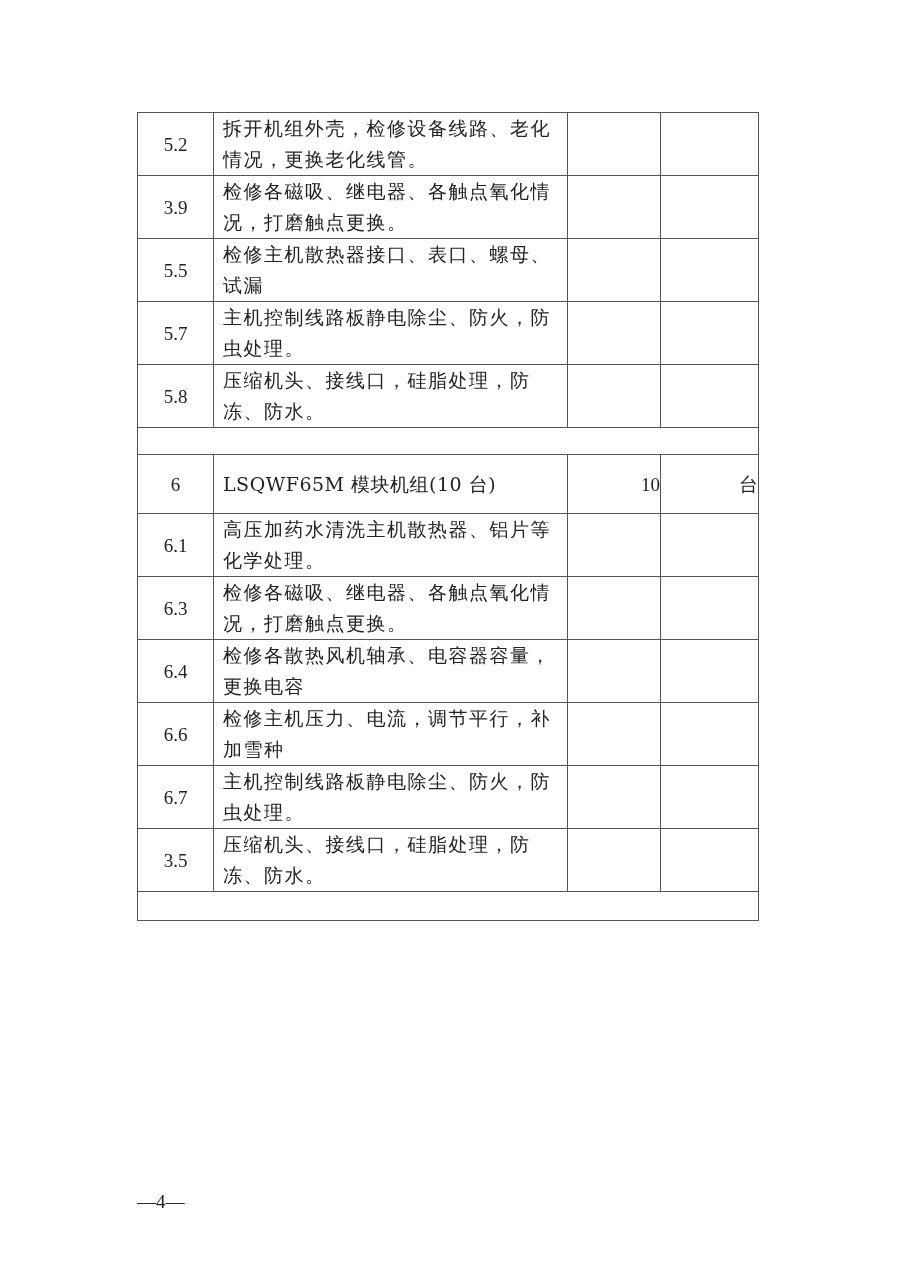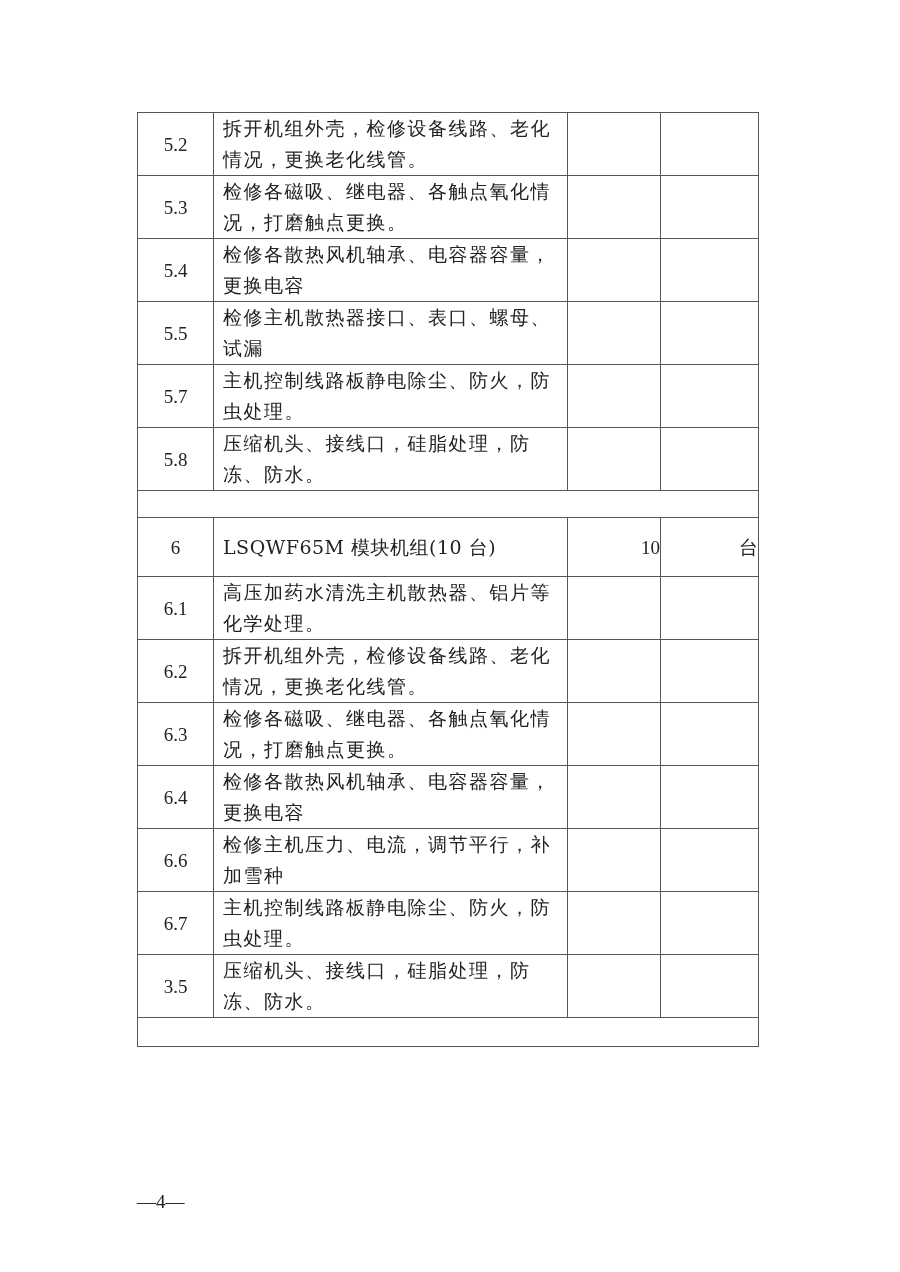--- a/index.html
+++ b/index.html
@@ -26,28 +26,22 @@
       <col style="width:98px">
   </colgroup>
   <tbody>
     <tr class="item">
         <td class="num">5.2</td>
         <td class="desc">拆开机组外壳，检修设备线路、老化情况，更换老化线管。</td>
         <td></td>
         <td></td>
       </tr>
     <tr class="item">
-        <td class="num">5.3</td>
+        <td class="num">3.9</td>
         <td class="desc">检修各磁吸、继电器、各触点氧化情况，打磨触点更换。</td>
-        <td></td>
-        <td></td>
-      </tr>
-    <tr class="item">
-        <td class="num">5.4</td>
-        <td class="desc">检修各散热风机轴承、电容器容量，更换电容</td>
         <td></td>
         <td></td>
       </tr>
     <tr class="item">
         <td class="num">5.5</td>
         <td class="desc">检修主机散热器接口、表口、螺母、试漏</td>
         <td></td>
         <td></td>
       </tr>
     <tr class="item">
@@ -67,26 +61,20 @@
       </tr>
     <tr class="head6">
         <td class="num">6</td>
         <td class="desc" style="letter-spacing:0.5px">LSQWF65M 模块机组(10 台)</td>
         <td class="center num">10</td>
         <td class="center">台</td>
       </tr>
     <tr class="item">
         <td class="num">6.1</td>
         <td class="desc">高压加药水清洗主机散热器、铝片等化学处理。</td>
-        <td></td>
-        <td></td>
-      </tr>
-    <tr class="item">
-        <td class="num">6.2</td>
-        <td class="desc">拆开机组外壳，检修设备线路、老化情况，更换老化线管。</td>
         <td></td>
         <td></td>
       </tr>
     <tr class="item">
         <td class="num">6.3</td>
         <td class="desc">检修各磁吸、继电器、各触点氧化情况，打磨触点更换。</td>
         <td></td>
         <td></td>
       </tr>
     <tr class="item">

